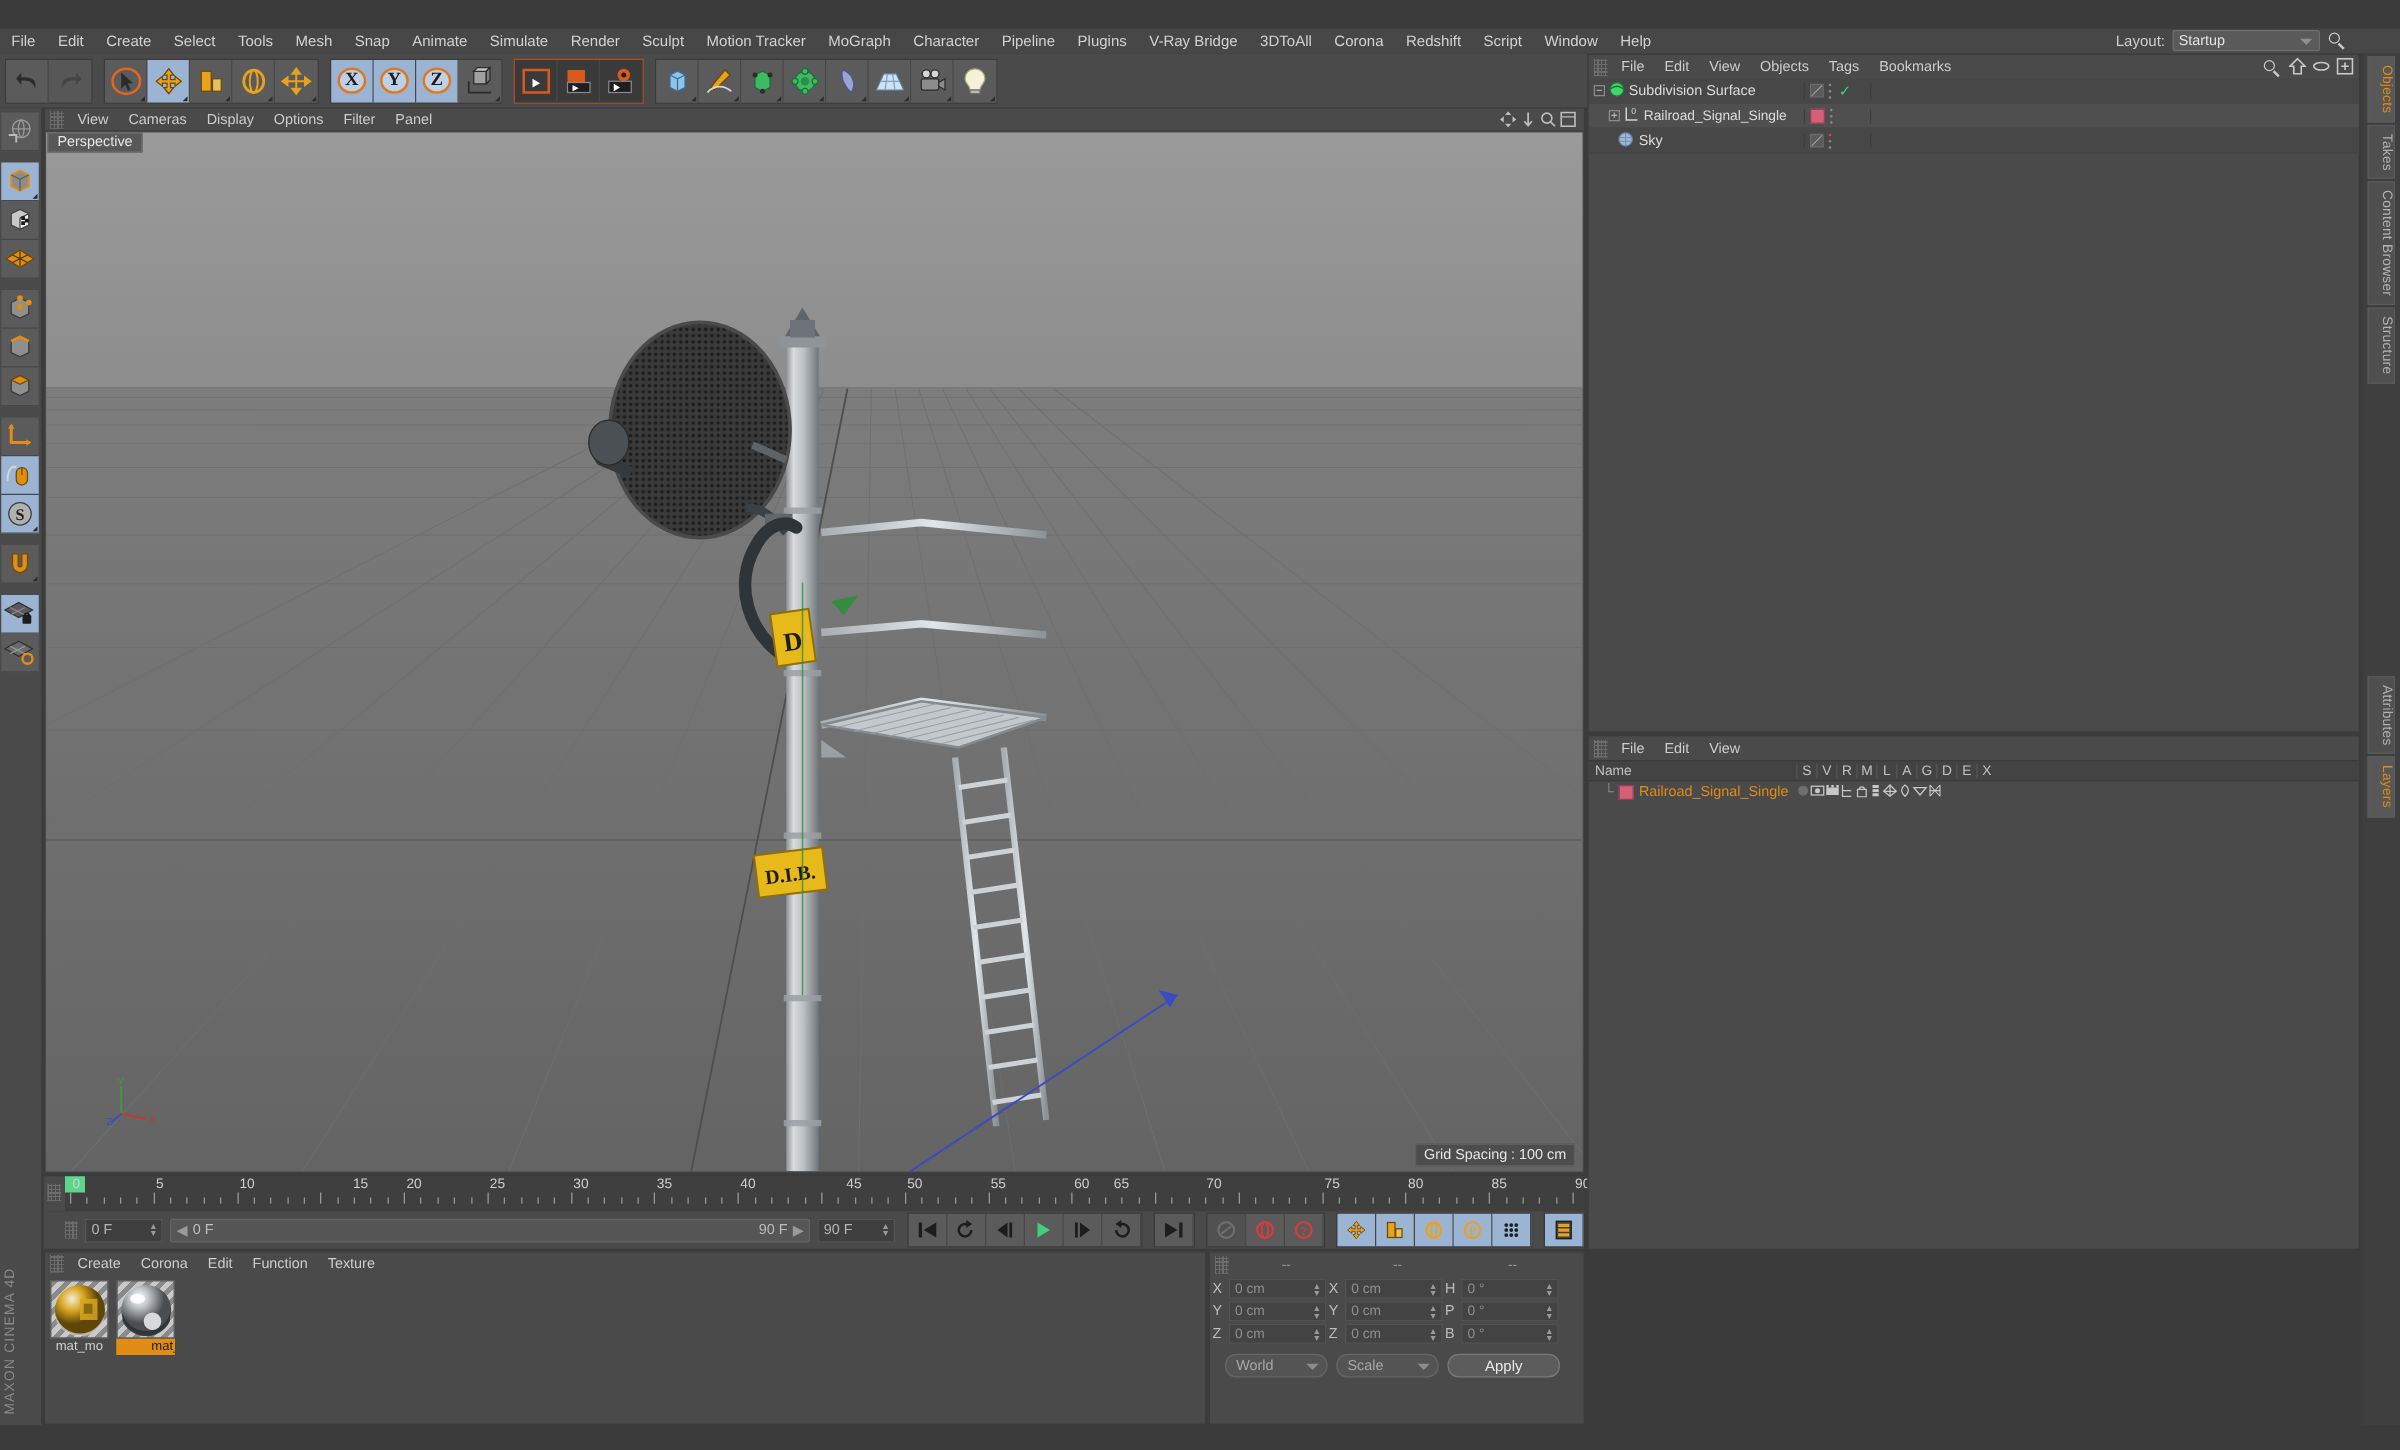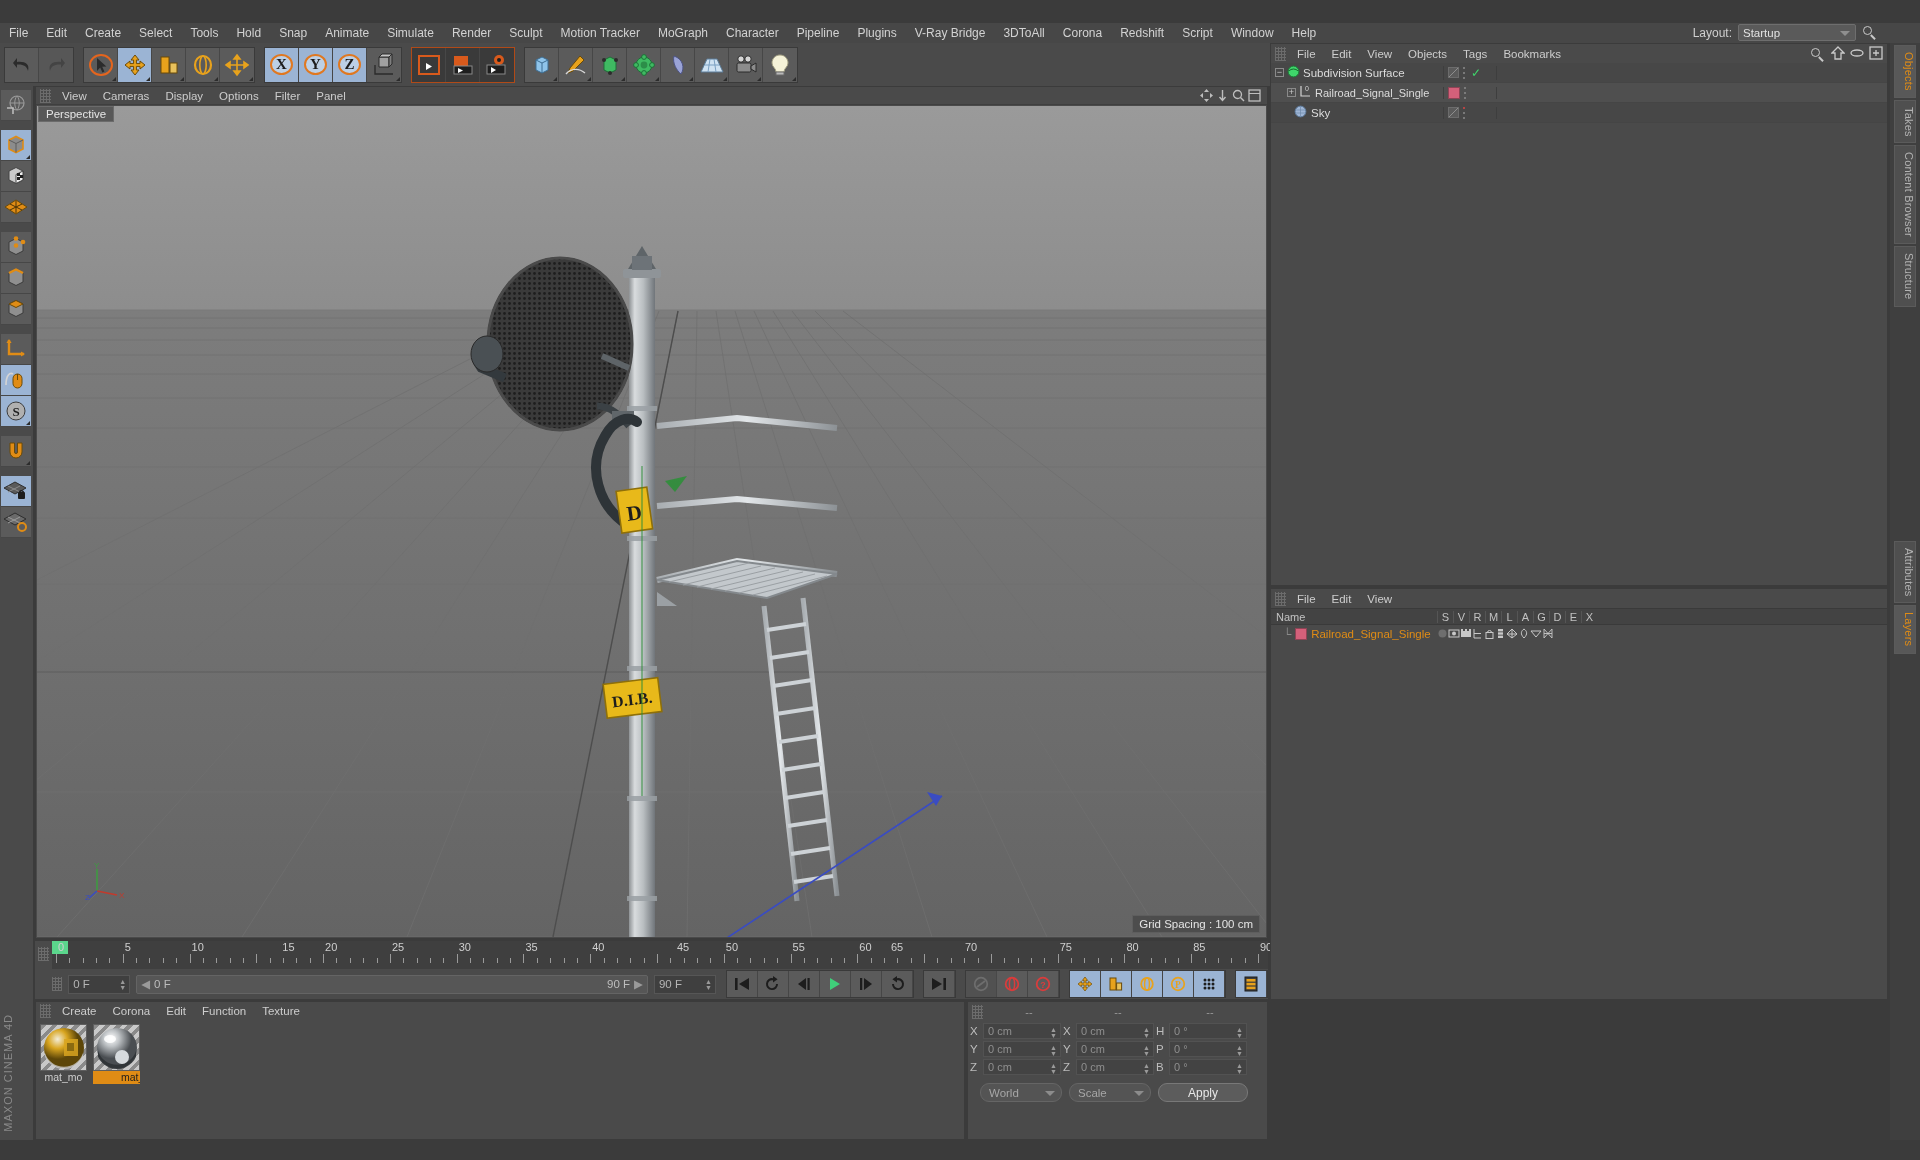--- a/index.html
+++ b/index.html
@@ -304,21 +304,21 @@
 
 <div id="app">
 
 
   <div class="menubar">
     <div class="menu-item">File</div>
     <div class="menu-item">Edit</div>
     <div class="menu-item">Create</div>
     <div class="menu-item">Select</div>
     <div class="menu-item">Tools</div>
-    <div class="menu-item">Hold</div>
+    <div class="menu-item">Mesh</div>
     <div class="menu-item">Snap</div>
     <div class="menu-item">Animate</div>
     <div class="menu-item">Simulate</div>
     <div class="menu-item">Render</div>
     <div class="menu-item">Sculpt</div>
     <div class="menu-item">Motion Tracker</div>
     <div class="menu-item">MoGraph</div>
     <div class="menu-item">Character</div>
     <div class="menu-item">Pipeline</div>
     <div class="menu-item">Plugins</div>

